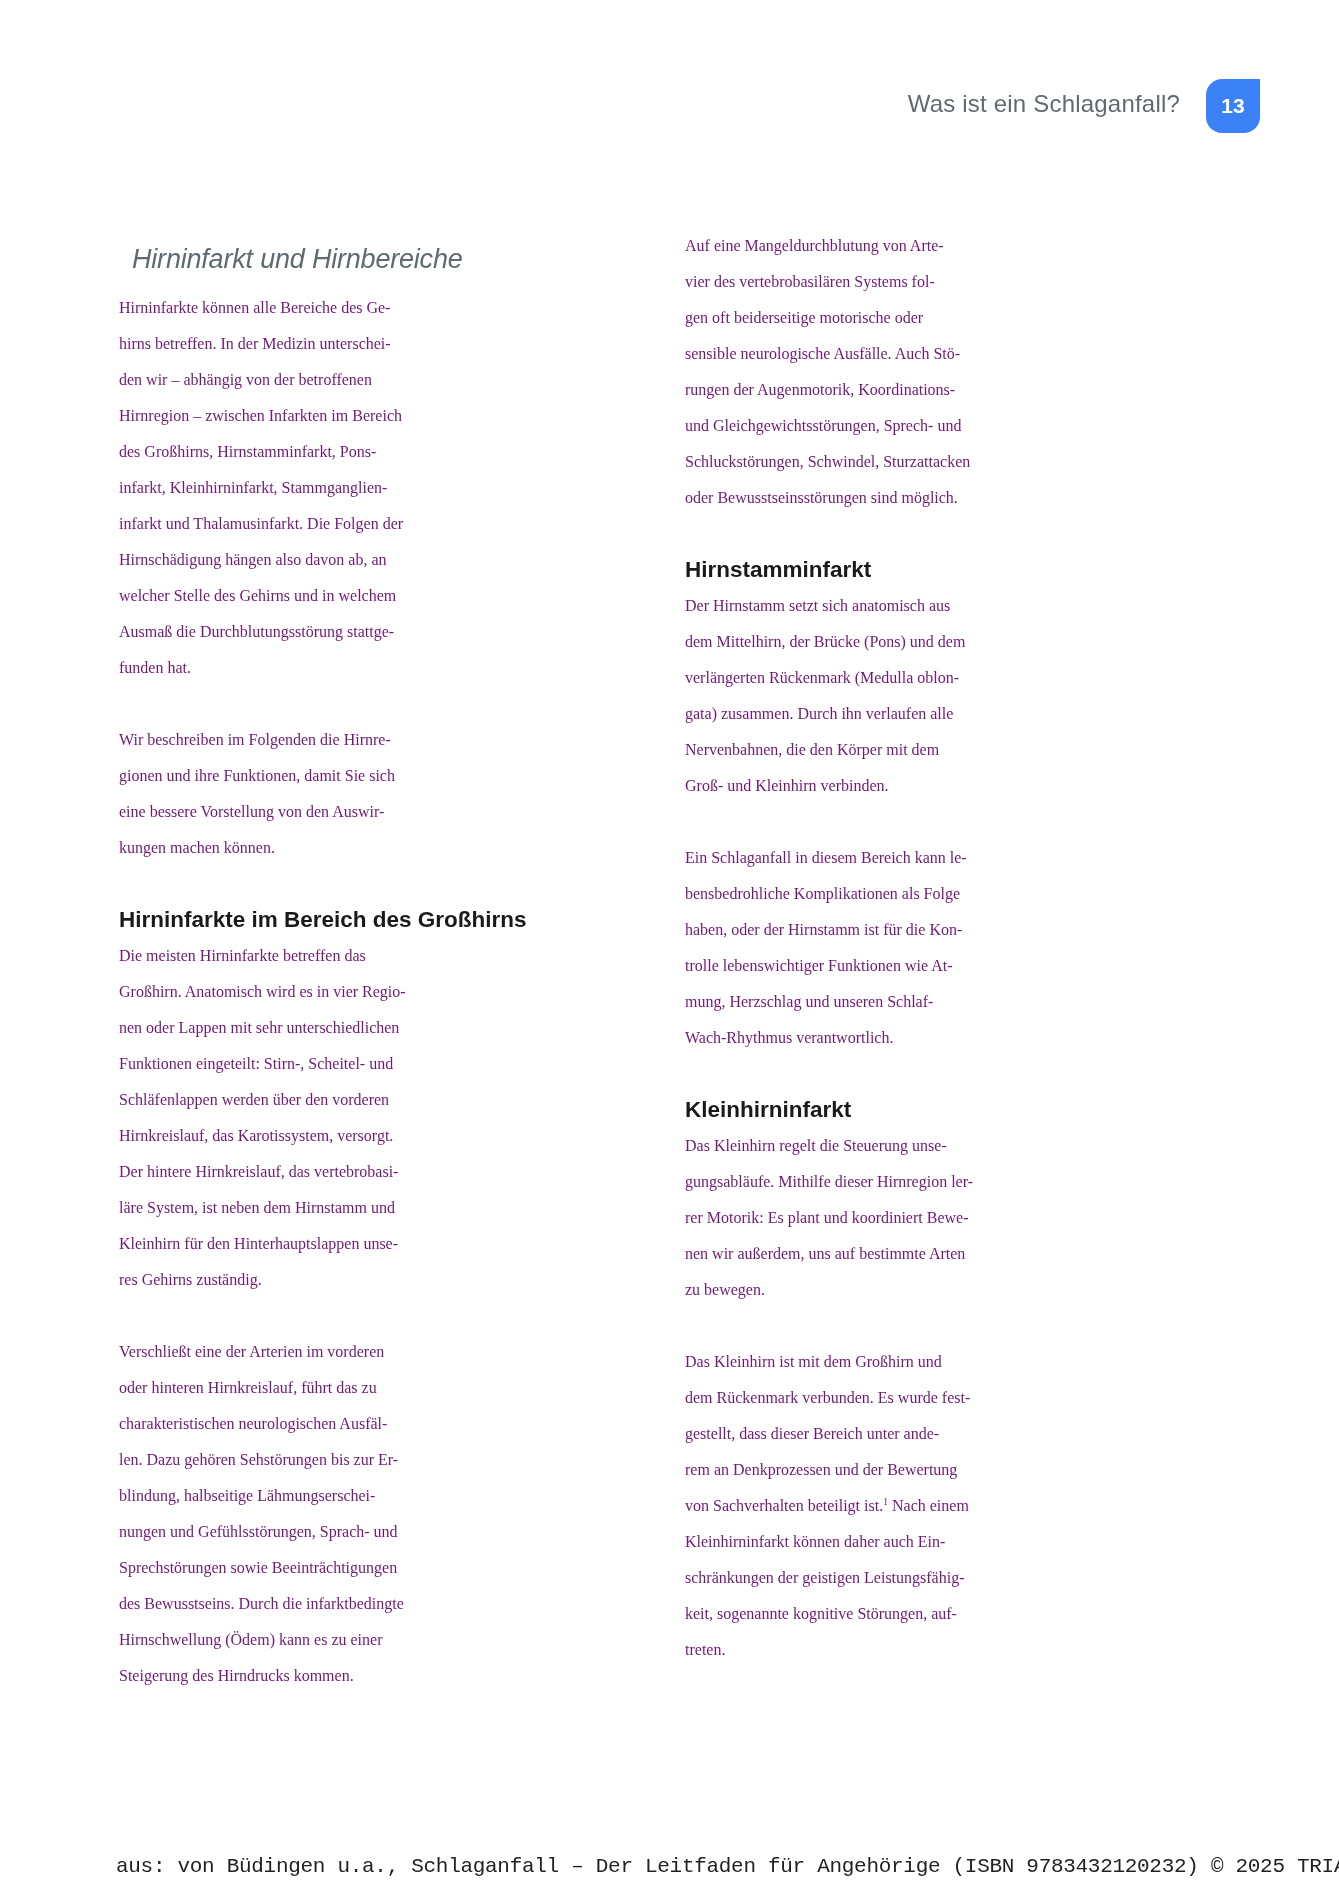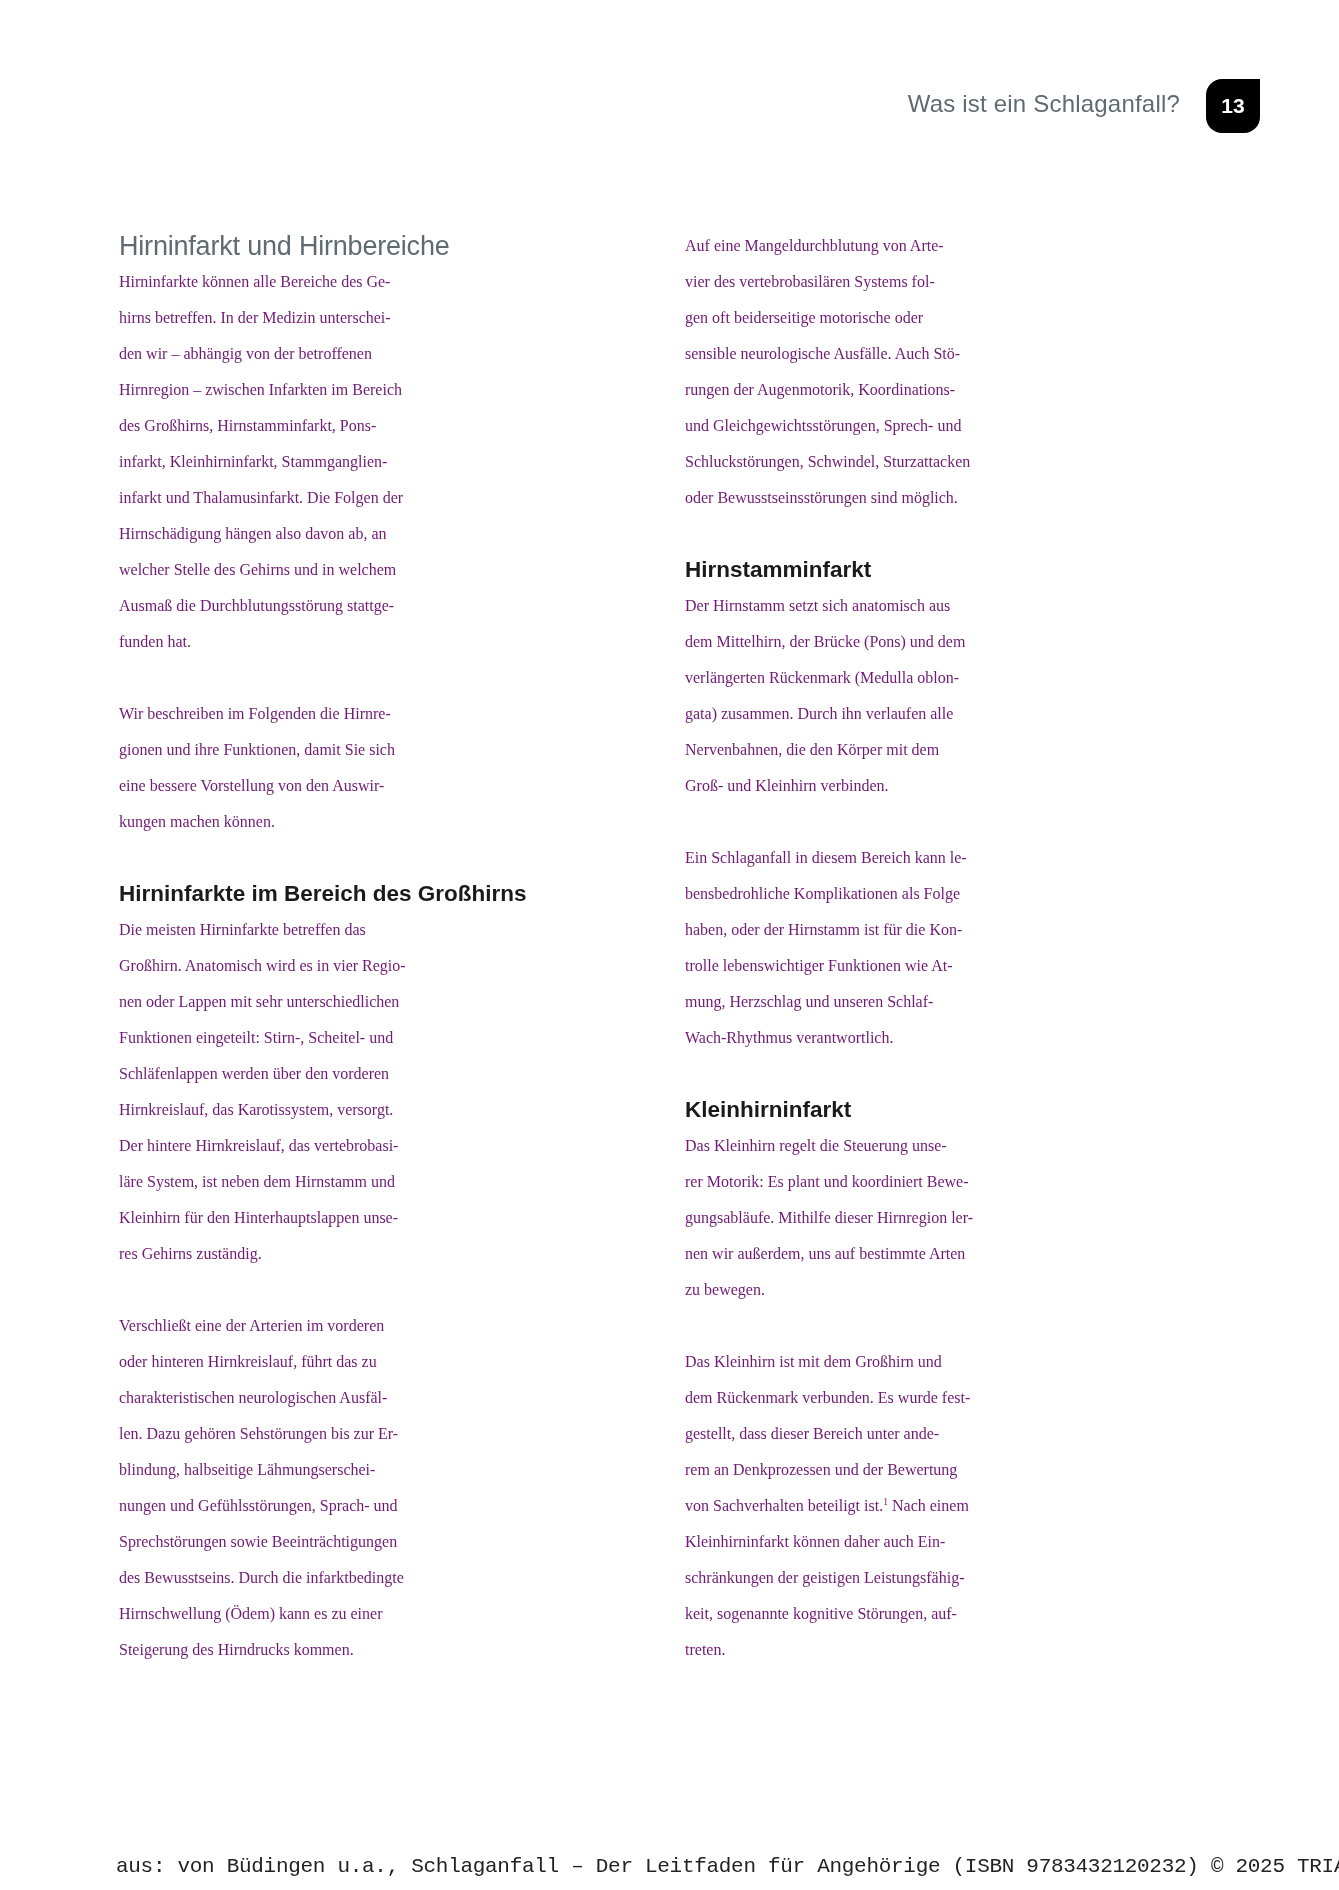--- a/index.html
+++ b/index.html
@@ -8,36 +8,36 @@
       color: #111111;
     }
     .running-head {
       position: absolute; left: 880px; top: 90px; width: 300px;
       text-align: right;
       font-family: "Liberation Sans", "DejaVu Sans", sans-serif;
       font-size: 24px; color: #5f6b70; letter-spacing: 0.2px;
     }
     .page-badge {
       position: absolute; left: 1206px; top: 79px; width: 54px; height: 54px;
-      background: #000000;
+      background: #3b82f6;
       border-radius: 16px 0 16px 16px;
       color: #ffffff;
       font-family: "Liberation Sans", "DejaVu Sans", sans-serif;
       font-size: 21px; font-weight: bold;
       display: flex; align-items: center; justify-content: center;
     }
     .column {
       position: absolute; top: 228px; width: 520px;
     }
     .col-left { left: 119px; }
     .col-right { left: 685px; }
     .section-title {
       font-family: "Liberation Sans", "DejaVu Sans", sans-serif;
       font-size: 27px; color: #5f6b70; line-height: 36px;
-      margin: 0; font-weight: normal; letter-spacing: -0.2px;
+      margin: 13px; font-weight: normal; letter-spacing: -0.2px; font-style: italic;
     }
     .sub-heading {
       font-family: "Liberation Sans", "DejaVu Sans", sans-serif;
       font-size: 22.5px; font-weight: bold; color: #1a1a1a;
       line-height: 36px; margin: 0;
     }
     .para {
       font-family: "Liberation Serif", "DejaVu Serif", serif;
       font-size: 16px; line-height: 36px; margin: 0;
       color: #701a75;
@@ -136,22 +136,22 @@
     <span class="line">bensbedrohliche Komplikationen als Folge</span>
     <span class="line">haben, oder der Hirnstamm ist für die Kon-</span>
     <span class="line">trolle lebenswichtiger Funktionen wie At-</span>
     <span class="line">mung, Herzschlag und unseren Schlaf-</span>
     <span class="line">Wach-Rhythmus verantwortlich.</span>
   </p>
   <div class="gap"></div>
   <h3 class="sub-heading">Kleinhirninfarkt</h3>
   <p class="para">
     <span class="line">Das Kleinhirn regelt die Steuerung unse-</span>
+    <span class="line">gungsabläufe. Mithilfe dieser Hirnregion ler-</span>
     <span class="line">rer Motorik: Es plant und koordiniert Bewe-</span>
-    <span class="line">gungsabläufe. Mithilfe dieser Hirnregion ler-</span>
     <span class="line">nen wir außerdem, uns auf bestimmte Arten</span>
     <span class="line">zu bewegen.</span>
   </p>
   <div class="gap"></div>
   <p class="para">
     <span class="line">Das Kleinhirn ist mit dem Großhirn und</span>
     <span class="line">dem Rückenmark verbunden. Es wurde fest-</span>
     <span class="line">gestellt, dass dieser Bereich unter ande-</span>
     <span class="line">rem an Denkprozessen und der Bewertung</span>
     <span class="line"><span>von Sachverhalten beteiligt ist.</span><sup>1</sup><span> Nach einem</span></span>

